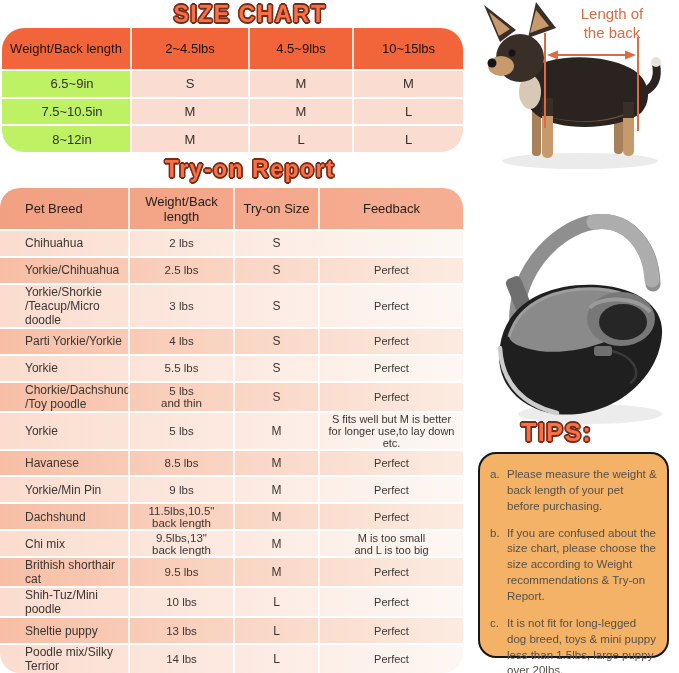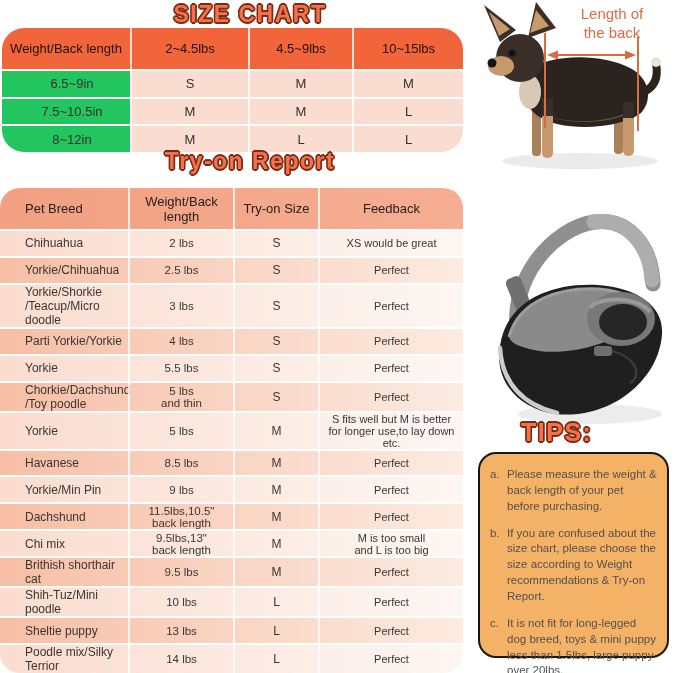--- a/index.html
+++ b/index.html
@@ -17,21 +17,21 @@
     letter-spacing: 1.5px;
     color: #F4714A;
     text-shadow:
       1.6px 0 0 #7A2B16, -1.6px 0 0 #7A2B16,
       0 1.6px 0 #7A2B16, 0 -1.6px 0 #7A2B16,
       1.2px 1.2px 0 #7A2B16, -1.2px 1.2px 0 #7A2B16,
       1.2px -1.2px 0 #7A2B16, -1.2px -1.2px 0 #7A2B16;
     padding-left: 37px;
   }
   #title-size  { left:0; top:1px;  width:463px; text-align:center; font-size:23px; }
-  #title-tryon { left:0; top:148px; width:463px; text-align:center; font-size:23px; }
+  #title-tryon { left:0; top:156px; width:463px; text-align:center; font-size:23px; }
   #title-tips  { left:484px; top:418px; font-size:25px; }
 
   
   .thead { display:flex; }
   .th, .td {
     display:flex; align-items:center; justify-content:center;
     text-align:center; white-space:pre-line;
     border-left:2px solid rgba(255,255,255,.8);
   }
   .th:first-child, .td:first-child { border-left:none; }
@@ -39,21 +39,21 @@
   .tr { flex:1; display:flex; border-top:2px solid #ffffff; }
 
   
   .size-table {
     position:absolute; left:2px; top:28px; width:461px; height:124px;
     border-radius:22px; overflow:hidden; display:flex; flex-direction:column;
   }
   .size-table .thead { height:41px; background:#F2643A; }
   .size-table .th { font-size:13px; font-weight:500; color:#1e130d; }
   .size-table .td { font-size:13px; color:#35302d; background:#FBDCD1; }
-  .size-table .td:first-child { background:#22c55e;padding-left:12px; }
+  .size-table .td:first-child { background:#bef264;padding-left:12px; }
   .sc0{width:128px}.sc1{width:118px}.sc2{width:104px}.sc3{flex:1}
 
   
   .report-table {
     position:absolute; left:0; top:188px; width:463px; height:485px;
     border-radius:20px; overflow:hidden; display:flex; flex-direction:column;
   }
   .report-table .thead { height:41px; background:linear-gradient(90deg,#F2A082,#F6AE93); }
   .report-table .th { font-size:13px; font-weight:500; color:#27211d; }
   .report-table .tr { background:linear-gradient(90deg,#FBDCCF,#FDF7F3); }
@@ -172,21 +172,20 @@
     <div class="th rc1">Weight/Back length</div>
     <div class="th rc2">Try-on Size</div>
     <div class="th rc3">Feedback</div>
   </div>
   <div class="tbody">
 
       <div class="tr">
         <div class="td rc0">Chihuahua</div>
         <div class="td rc1">2 lbs</div>
         <div class="td rc2">S</div>
-        <div class="td rc3">XS would be great</div>
       </div>
 
       <div class="tr alt">
         <div class="td rc0">Yorkie/Chihuahua</div>
         <div class="td rc1">2.5 lbs</div>
         <div class="td rc2">S</div>
         <div class="td rc3">Perfect</div>
       </div>
 
       <div class="tr">

